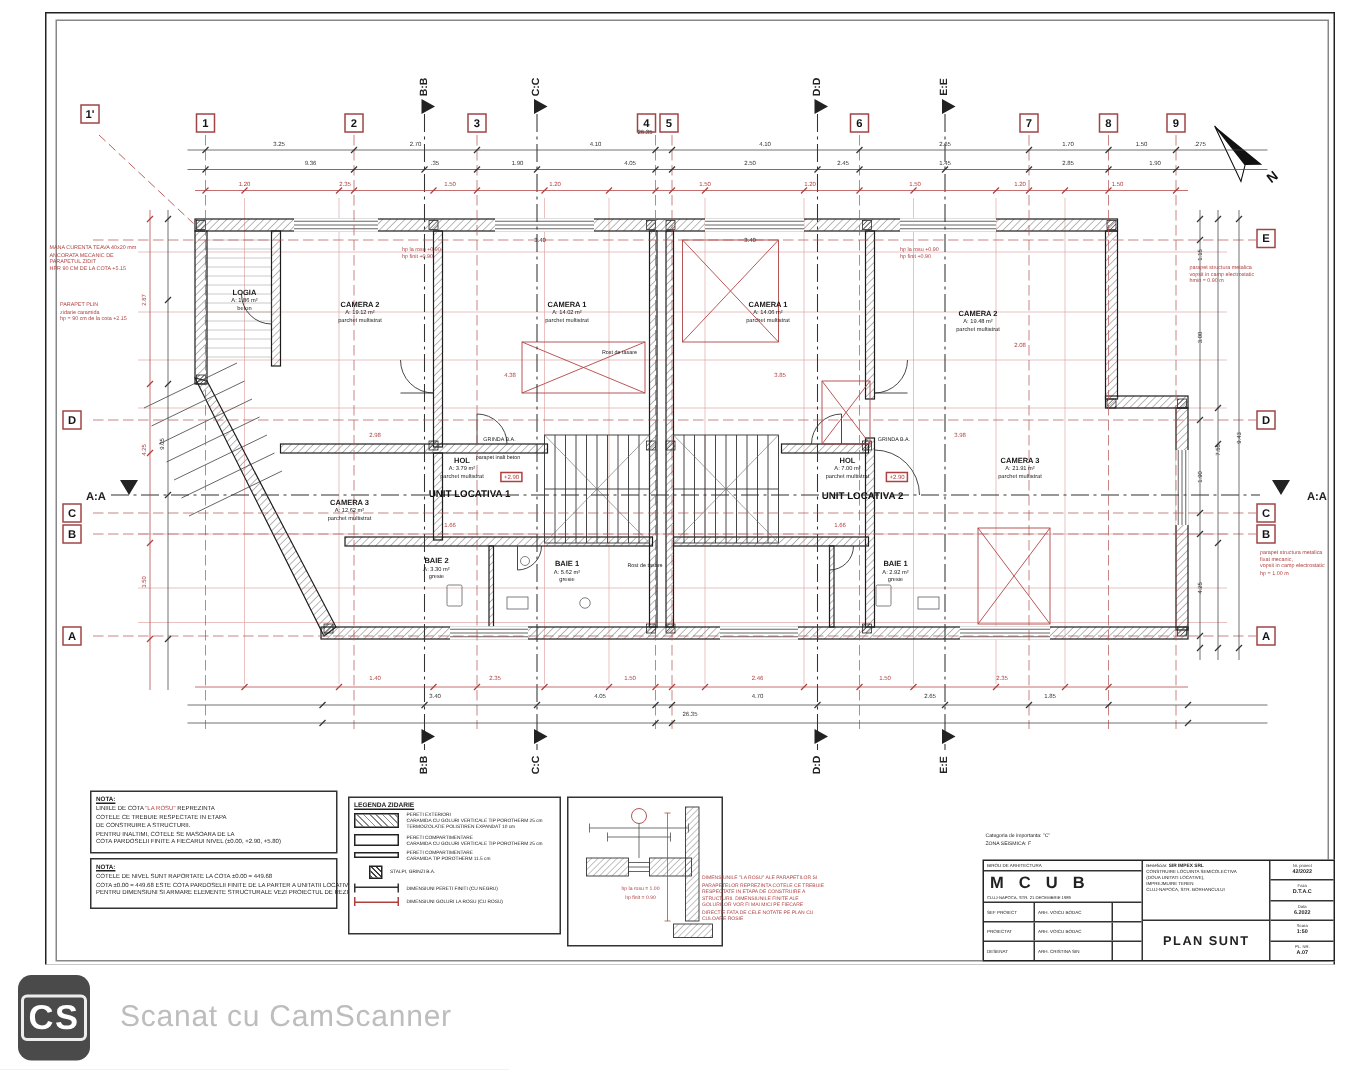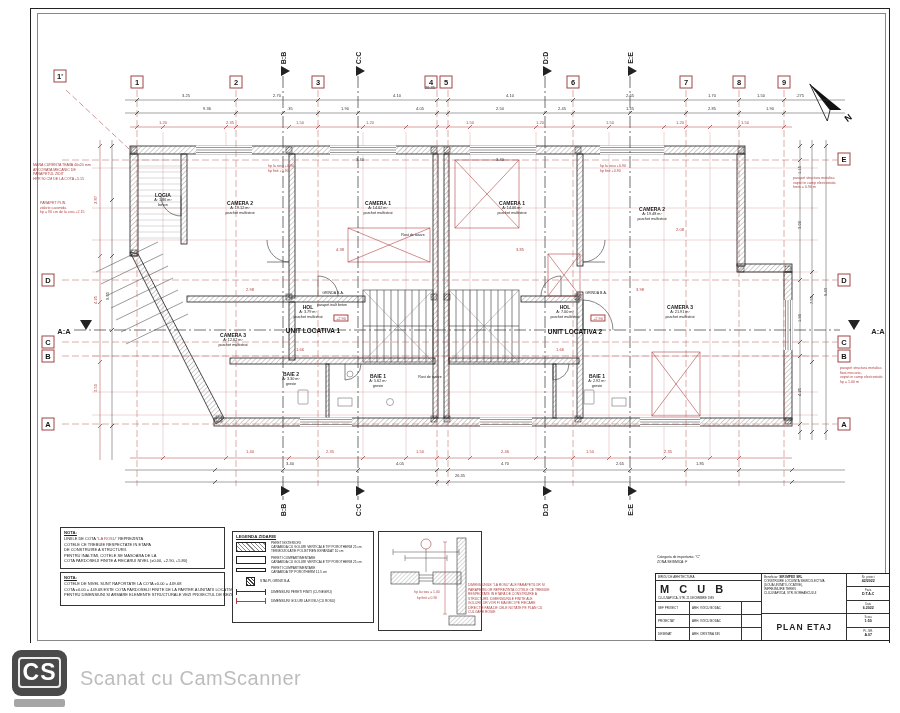--- a/index.html
+++ b/index.html
@@ -74,21 +74,21 @@
   .tb-mcell{flex:1;border-bottom:0.5px solid #333;text-align:center;padding-top:1px;box-sizing:border-box;}
   .tb-mcell:last-child{border-bottom:none;}
   .tb-mlabel{font-size:2.8px;color:#333;}
   .tb-mvalue{font-size:3.6px;font-weight:bold;}
 
   .northN{position:absolute;left:845px;top:113px;font-size:9px;font-weight:bold;color:#111;transform:rotate(-38deg);}
 
   
   .footer{position:absolute;left:0;top:643px;width:900px;height:70px;background:#fff;display:flex;align-items:center;
     gap:13px;padding-left:12px;box-sizing:border-box;}
-  .cs-logo{width:55px;height:57px;display:flex;flex-direction:column;gap:3px;flex:none;}
+  .cs-logo{width:55px;height:57px;display:flex;flex-direction:row;gap:3px;flex:none;}
   .cs-logo-main{flex:1;background:#4a4a4a;border-radius:9px;color:#fff;display:flex;align-items:center;justify-content:center;}
   .cs-logo-main span{border:2.5px solid #ececec;border-radius:4px;padding:0 3px;font-weight:bold;font-size:23px;letter-spacing:1px;}
   .cs-logo-band{height:8px;background:#a6a6a6;border-radius:2px;margin:0 2px;}
   .cs-text{font-size:20px;color:#bdbdbd;letter-spacing:0.5px;}
 
   
   .secline{stroke:#333;stroke-width:0.7;stroke-dasharray:12 3 2 3;}
   .chain.k{stroke:#444;stroke-width:0.5;} .chain.r{stroke:#b04040;stroke-width:0.5;}
   .tick.k{stroke:#333;stroke-width:0.8;} .tick.r{stroke:#b04040;stroke-width:0.8;}
   .gridline{stroke:#b05050;stroke-width:0.55;stroke-dasharray:7 3;opacity:0.85;}
@@ -677,21 +677,21 @@
       <div class="tb-ben">
         <span>Beneficiar:</span>
         <b>SIR IMPEX SRL</b>
       </div>
       <div class="tb-desc" id="tb-desc">
           <div>CONSTRUIRE LOCUINTA SEMICOLECTIVA</div>
           <div>(DOUA UNITATI LOCATIVE),</div>
           <div>IMPREJMUIRE TEREN</div>
           <div>CLUJ-NAPOCA, STR. BORHANCULUI</div>
         </div>
-      <div class="tb-plansa">PLAN ETAJ</div>
+      <div class="tb-plansa">PLAN SUNT</div>
     </div>
     <div class="tb-right" id="tb-meta">
         <div class="tb-mcell">
           <div class="tb-mlabel">Nr. proiect</div>
           <div class="tb-mvalue">42/2022</div>
         </div>
         <div class="tb-mcell">
           <div class="tb-mlabel">Faza</div>
           <div class="tb-mvalue">D.T.A.C</div>
         </div>

